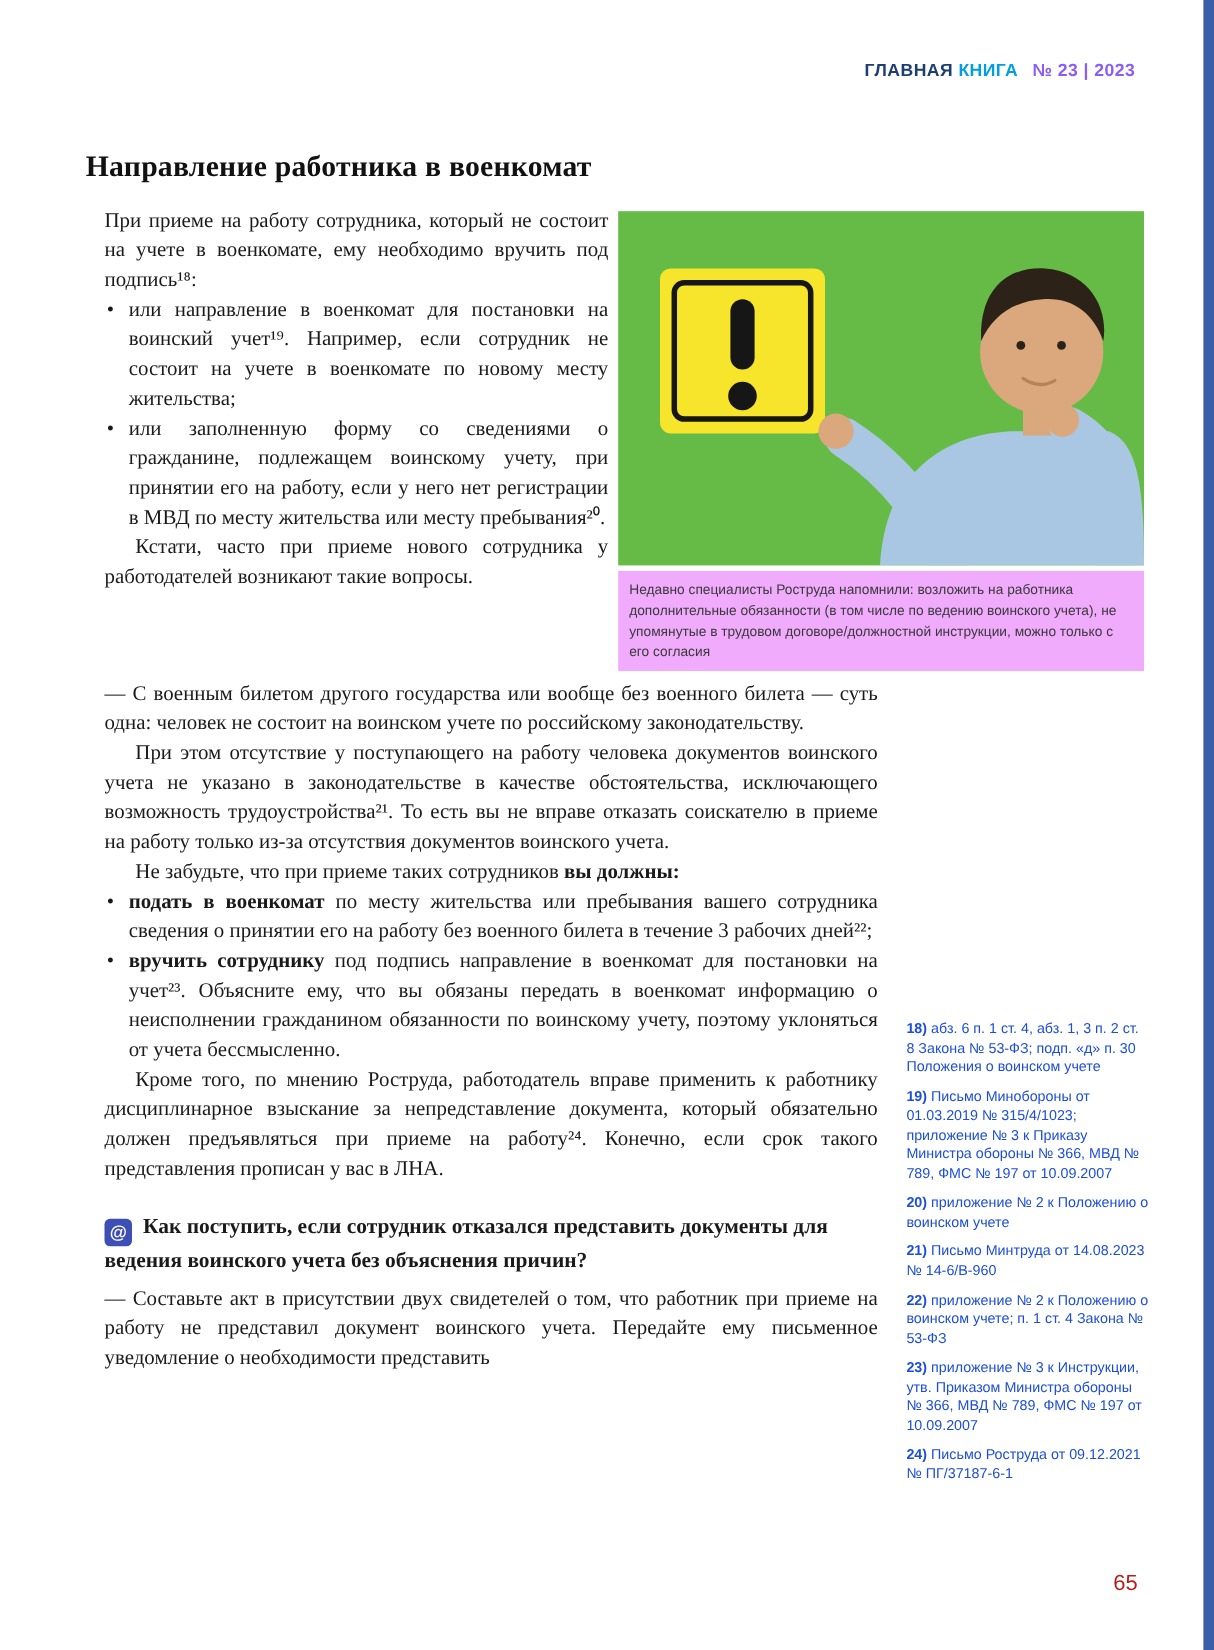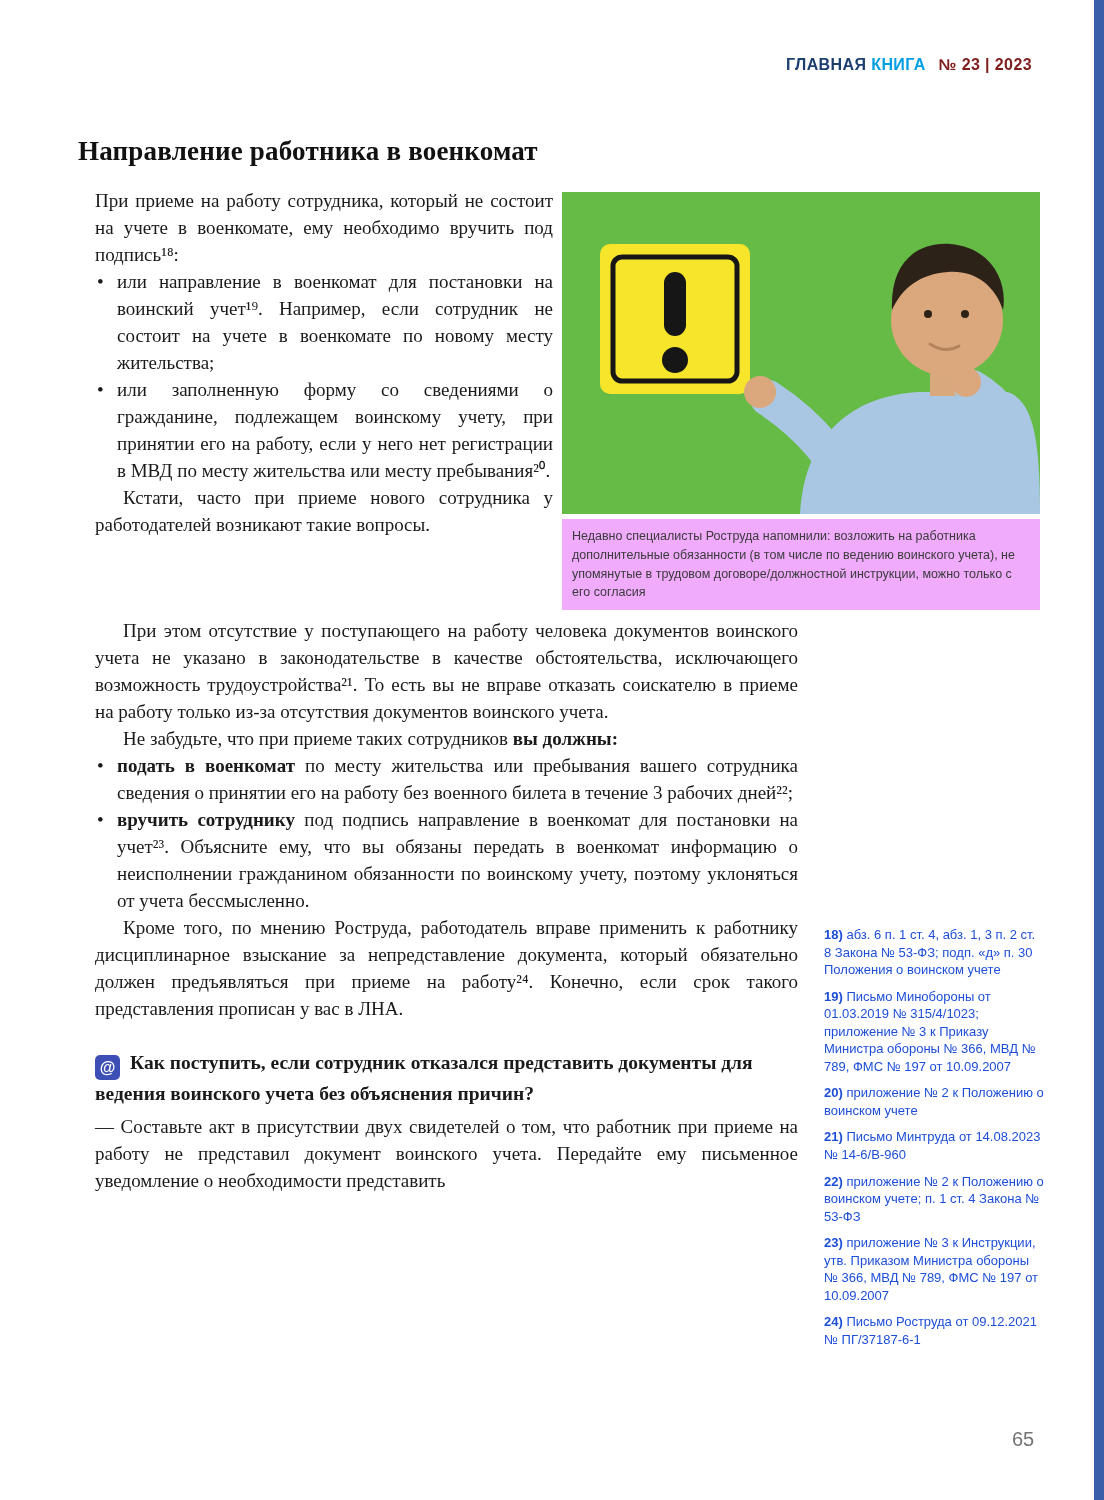--- a/index.html
+++ b/index.html
@@ -10,21 +10,21 @@
     font-family:"Liberation Serif", serif;
   }
   .edge-bar { position:absolute; top:0; right:0; width:10px; height:1500px; background:#3b5ea9; }
 
   .masthead {
     position:absolute; top:56px; right:72px;
     font-family:"Liberation Sans", sans-serif; font-weight:bold; font-size:16px; letter-spacing:.4px;
   }
   .brand-navy { color:#1c3e70;margin-top:16px; }
   .brand-cyan { color:#009fe3; }
-  .issue { color:#7f1d1d; margin-left:8px; }
+  .issue { color:#8b5cf6; margin-left:8px; }
 
   .article-title {
     position:absolute; top:136px; left:78px; width:560px;
     font-size:27px; font-weight:bold; letter-spacing:.2px; color:#111;
   }
 
   .col-narrow {
     position:absolute; top:188px; left:95px; width:458px;
     font-size:19px; line-height:1.42; text-align:justify; hyphens:auto;
   }
@@ -65,21 +65,21 @@
   .footnotes {
     position:absolute; top:926px; left:824px; width:220px;
     font-family:"Liberation Sans", sans-serif; font-size:13px; line-height:1.35; color:#1d4ed8;
     text-align:left;
   }
   .fn { margin-bottom:9px; }
   .fn-num { font-weight:bold; }
 
   .page-num {
     position:absolute; top:1428px; left:1012px;
-    font-family:"Liberation Sans", sans-serif; font-size:20px; color:#737373;
+    font-family:"Liberation Sans", sans-serif; font-size:20px; color:#b91c1c;
   }
 </style>
 </head>
 <body>
 
 <div class="page">
 
   <div class="edge-bar"></div>
 
   <div class="masthead">
@@ -125,20 +125,21 @@
       <circle cx="198" cy="200" r="16" fill="#dba87e"></circle>
       <path d="M452,322 C462,256 446,216 410,196" stroke="#a9c7e2" stroke-width="36" fill="none" stroke-linecap="round"></path>
       <circle cx="404" cy="190" r="15" fill="#dba87e"></circle>
     </svg>
   </div>
 
   <div class="caption">Недавно специалисты Роструда напомнили: возложить на работника дополнительные обязанности (в том числе по ведению воинского учета), не упомянутые в трудовом договоре/должностной инструкции, можно только с его согласия</div>
 
   <div class="main-flow">
 
+    <p class="para">— С военным билетом другого государства или вообще без военного билета — суть одна: человек не состоит на воинском учете по российскому законодательству.</p>
     <p class="para indent">При этом отсутствие у поступающего на работу человека документов воинского учета не указано в законодательстве в качестве обстоятельства, исключающего возможность трудоустройства²¹. То есть вы не вправе отказать соискателю в приеме на работу только из-за отсутствия документов воинского учета.</p>
     <p class="para indent"><span>Не забудьте, что при приеме таких сотрудников </span><b>вы должны:</b></p>
     <div class="bullet">
       <span class="b-dot">•</span><b>подать в военкомат</b><span> по месту жительства или пребывания вашего сотрудника сведения о принятии его на работу без военного билета в течение 3 рабочих дней²²;</span>
     </div>
     <div class="bullet">
       <span class="b-dot">•</span><b>вручить сотруднику</b><span> под подпись направление в военкомат для постановки на учет²³. Объясните ему, что вы обязаны передать в военкомат информацию о неисполнении гражданином обязанности по воинскому учету, поэтому уклоняться от учета бессмысленно.</span>
     </div>
     <p class="para indent">Кроме того, по мнению Роструда, работодатель вправе применить к работнику дисциплинарное взыскание за непредставление документа, который обязательно должен предъявляться при приеме на работу²⁴. Конечно, если срок такого представления прописан у вас в ЛНА.</p>
 

